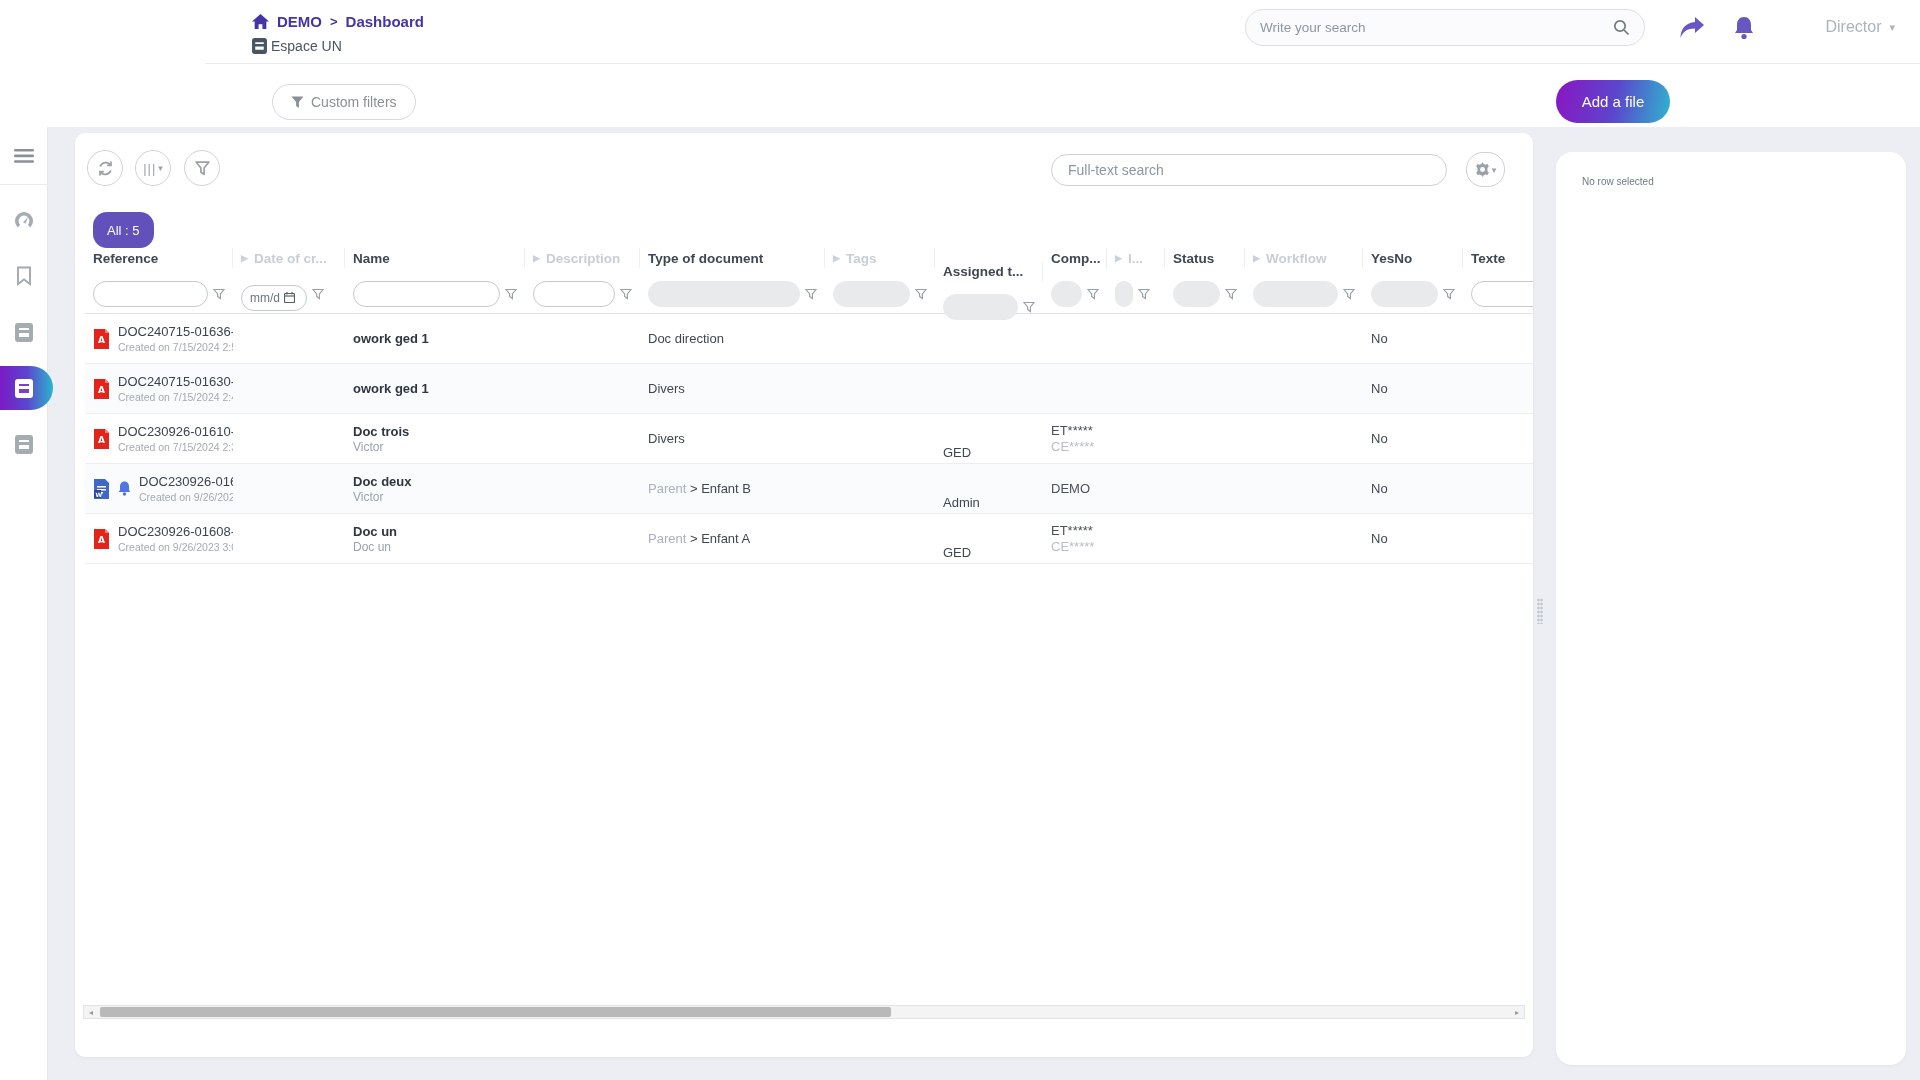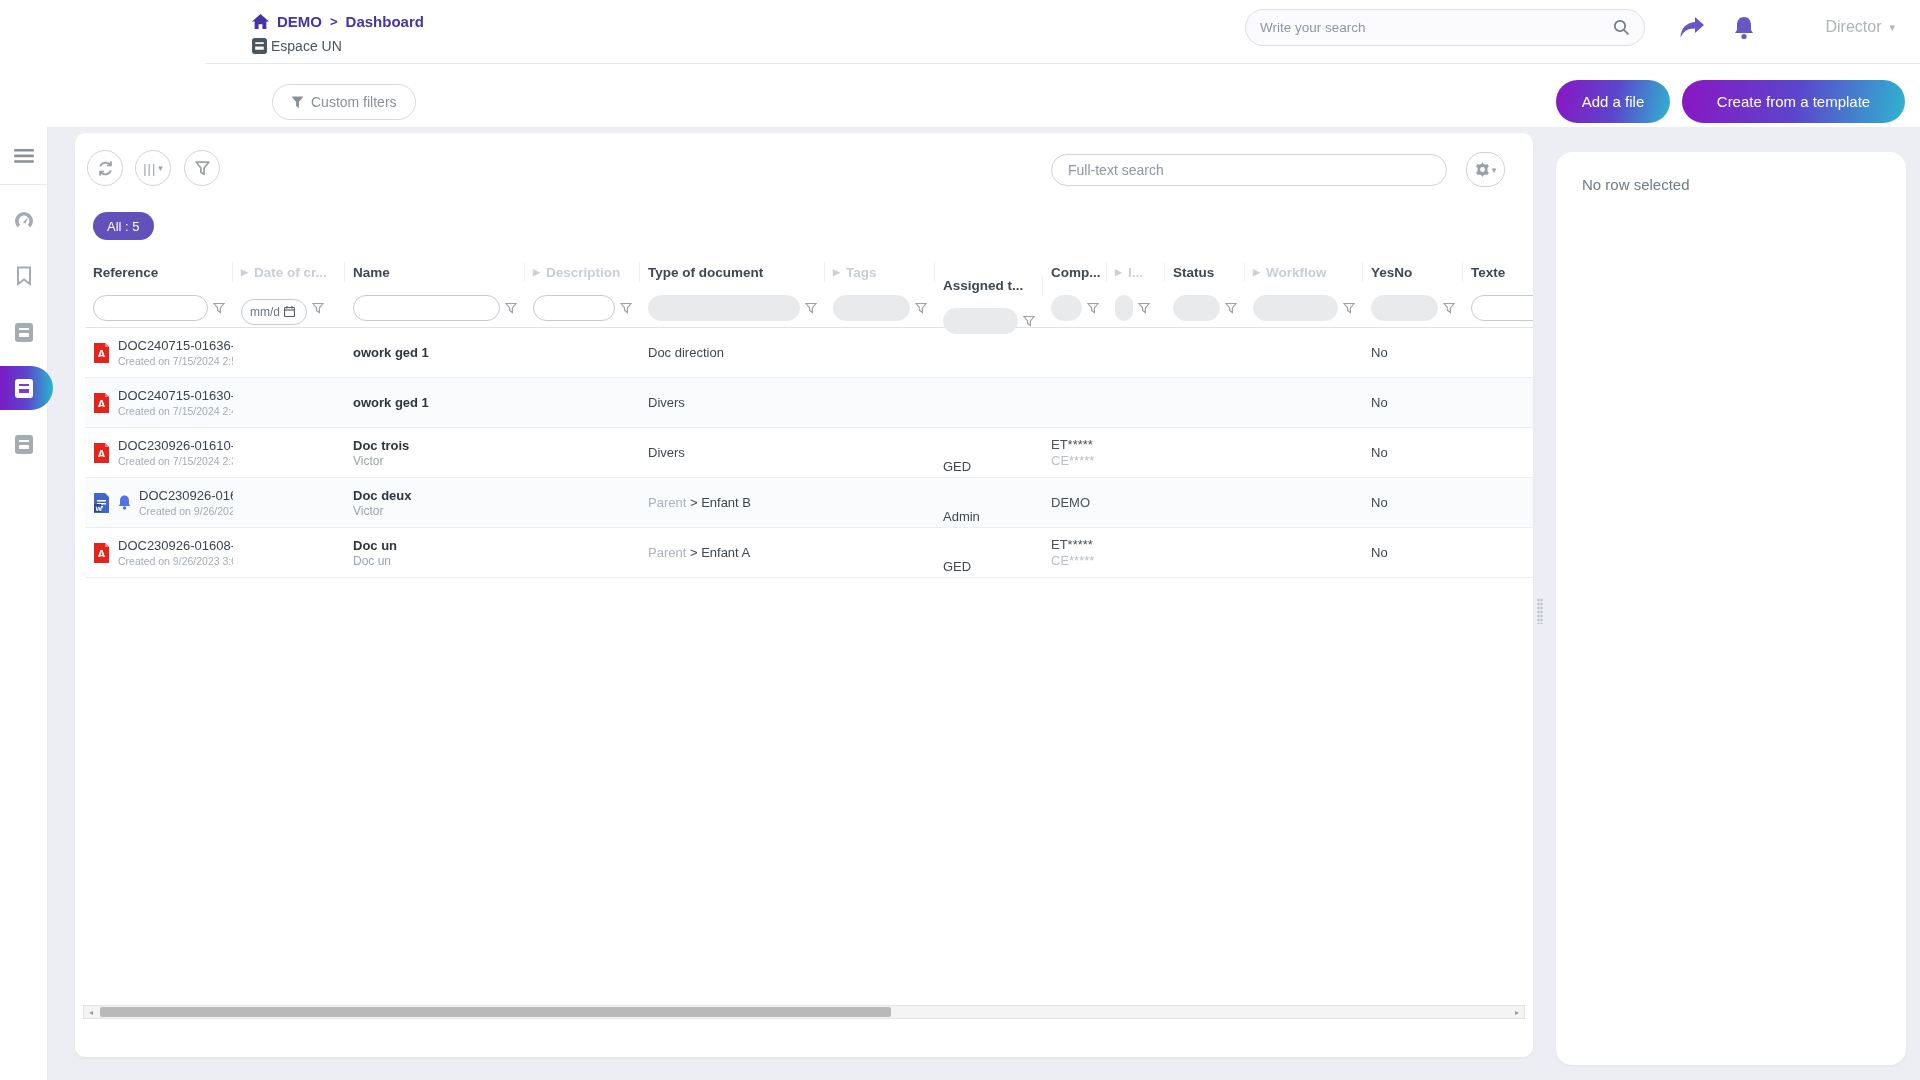--- a/index.html
+++ b/index.html
@@ -66,25 +66,25 @@
   .cb-columns .caret, .gear-btn .caret { font-size:9px; color:#9aa1a8; margin-left:2px; }
 
   .fulltext { position:absolute; left:976px; top:21px; width:396px; height:32px;
     border:1px solid #ccd2d8; border-radius:16px; display:flex; align-items:center; padding:0 16px; background:#fff; }
   .fulltext input { flex:1; border:none; outline:none; font-size:14px; color:#555; background:transparent;
     font-family:"Liberation Sans", sans-serif; }
   .fulltext input::placeholder { color:#8d96a3; }
   .gear-btn { position:absolute; left:1391px; top:19px; width:39px; height:35px; border:1px solid #ccd2d8;
     border-radius:17px; background:#fff; display:flex; align-items:center; justify-content:center; cursor:pointer; }
 
-  .group-badge { position:absolute; left:18px; top:79px; height:28px; padding:0 14px; border-radius:14px;
+  .group-badge { position:absolute; left:18px; top:79px; height:36px; padding:0 14px; border-radius:14px;
     background:#6351bb; color:#fff; font-size:13px; display:flex; align-items:center; cursor:pointer; }
 
   
-  .tbl { position:absolute; left:10px; top:123px; width:1448px; }
+  .tbl { position:absolute; left:10px; top:109px; width:1448px; }
   .hrow, .frow, .trow { display:flex; align-items:center; }
   .cell { flex:none; padding:0 8px; overflow:hidden; white-space:nowrap; }
   .c-ref{width:148px;} .c-date{width:112px;} .c-name{width:180px;} .c-desc{width:115px;}
   .c-type{width:185px;} .c-tags{width:110px;} .c-asg{width:108px;margin-top:27px;} .c-comp{width:64px;}
   .c-i{width:58px;} .c-status{width:80px;} .c-wf{width:118px;} .c-yesno{width:100px;} .c-texte{width:110px;}
 
   .hrow { height:32px; font-size:13.5px; font-weight:bold; color:#3f4752; }
   .hrow .cell { border-right:1px solid #eef0f3; display:flex; align-items:center; gap:6px; height:20px; }
   .hrow .cell:last-child { border-right:none; }
   .hrow .muted-h { color:#c9ced6; font-weight:bold; }
@@ -122,21 +122,21 @@
 
   .tfoot { position:absolute; left:0; top:886px; width:100%; height:38px; border-top:1px solid #e9ecef;
     display:flex; align-items:center; padding-left:21px; gap:8px; font-size:13.5px; }
   .tfoot .lbl { color:#8d959d; } .tfoot .val { color:#2d3339; font-weight:bold; }
 
   
   .drag-dots { position:absolute; left:1537px; top:598px; width:6px; height:26px;
     background-image:radial-gradient(#c0c6cd 1px, transparent 1.2px); background-size:3px 4px; cursor:col-resize; }
   .side-panel { position:absolute; left:1556px; top:152px; width:350px; height:913px;
     background:#fff; border-radius:16px; box-shadow:0 1px 3px rgba(40,50,70,.05); padding:24px 26px; }
-  .side-empty { font-size:15px; color:#6e7a87; }
+  .side-empty { font-size:10px; color:#6e7a87; }
 </style>
 </head>
 <body>
 
 <div class="topbar">
   <div class="topbar-divider"></div>
 
   <div class="breadcrumb">
     <svg width="17" height="15" viewBox="0 0 16 14">
       <path d="M8 0 L16 7 H13.5 V14 H9.8 V9.5 H6.2 V14 H2.5 V7 H0 Z" fill="#4534a5"></path>
@@ -179,21 +179,20 @@
   </div>
 
   <div class="custom-filters">
     <svg width="13" height="13" viewBox="0 0 12 12">
       <path d="M0.5 0.5 H11.5 L7.3 5.5 V11 L4.7 9.3 V5.5 Z" fill="#8a9097"></path>
     </svg>
     <span>Custom filters</span>
   </div>
 
   <button class="grad-btn btn-add">Add a file</button>
-  <button class="grad-btn btn-create">Create from a template</button>
 </div>
 
 <div class="sidebar">
   <div class="sb-top">
     <div class="sb-item">
       <svg width="20" height="14" viewBox="0 0 20 14">
         <rect y="0" width="20" height="2.6" rx="1.3" fill="#8a9097"></rect>
         <rect y="5.6" width="20" height="2.6" rx="1.3" fill="#8a9097"></rect>
         <rect y="11.2" width="20" height="2.6" rx="1.3" fill="#8a9097"></rect>
       </svg>

